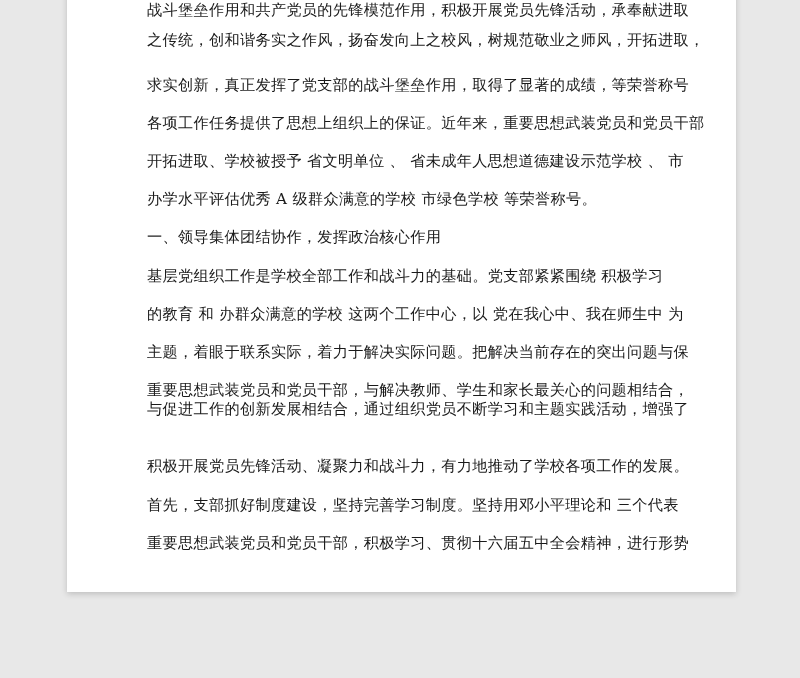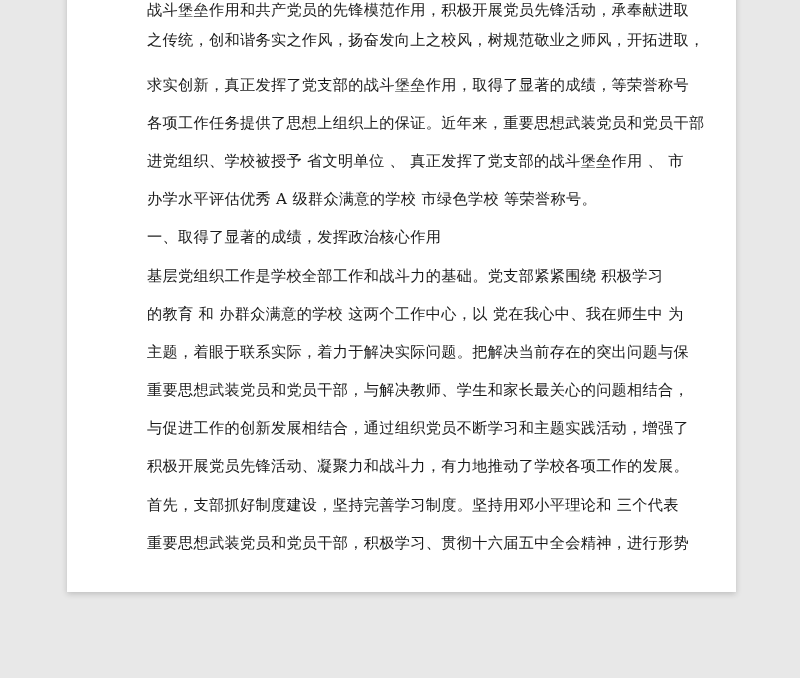--- a/index.html
+++ b/index.html
@@ -34,25 +34,25 @@
 </style>
 </head>
 <body>
 
 <div class="page">
   <div class="content">
     <div class="line" style="top:-2px">战斗堡垒作用和共产党员的先锋模范作用，积极开展党员先锋活动，承奉献进取</div>
     <div class="line" style="top:28px">之传统，创和谐务实之作风，扬奋发向上之校风，树规范敬业之师风，开拓进取，</div>
     <div class="line" style="top:73px">求实创新，真正发挥了党支部的战斗堡垒作用，取得了显著的成绩，等荣誉称号</div>
     <div class="line" style="top:111px">各项工作任务提供了思想上组织上的保证。近年来，重要思想武装党员和党员干部</div>
-    <div class="line" style="top:149px">进党组织、学校被授予 省文明单位 、 真正发挥了党支部的战斗堡垒作用 、 市</div>
+    <div class="line" style="top:149px">开拓进取、学校被授予 省文明单位 、 省未成年人思想道德建设示范学校 、 市</div>
     <div class="line" style="top:187px">办学水平评估优秀 A 级群众满意的学校  市绿色学校  等荣誉称号。</div>
-    <div class="line" style="top:225px"> 一、取得了显著的成绩，发挥政治核心作用</div>
+    <div class="line" style="top:225px"> 一、领导集体团结协作，发挥政治核心作用</div>
     <div class="line" style="top:264px"> 基层党组织工作是学校全部工作和战斗力的基础。党支部紧紧围绕 积极学习</div>
     <div class="line" style="top:302px">的教育  和  办群众满意的学校  这两个工作中心，以  党在我心中、我在师生中  为</div>
     <div class="line" style="top:340px">主题，着眼于联系实际，着力于解决实际问题。把解决当前存在的突出问题与保</div>
     <div class="line" style="top:378px">重要思想武装党员和党员干部，与解决教师、学生和家长最关心的问题相结合，</div>
-    <div class="line" style="top:416px">与促进工作的创新发展相结合，通过组织党员不断学习和主题实践活动，增强了</div>
+    <div class="line" style="top:397px">与促进工作的创新发展相结合，通过组织党员不断学习和主题实践活动，增强了</div>
     <div class="line" style="top:454px">积极开展党员先锋活动、凝聚力和战斗力，有力地推动了学校各项工作的发展。</div>
     <div class="line" style="top:493px"> 首先，支部抓好制度建设，坚持完善学习制度。坚持用邓小平理论和  三个代表</div>
     <div class="line" style="top:531px">重要思想武装党员和党员干部，积极学习、贯彻十六届五中全会精神，进行形势</div>
   </div>
 </div>
 
 </body></html>

